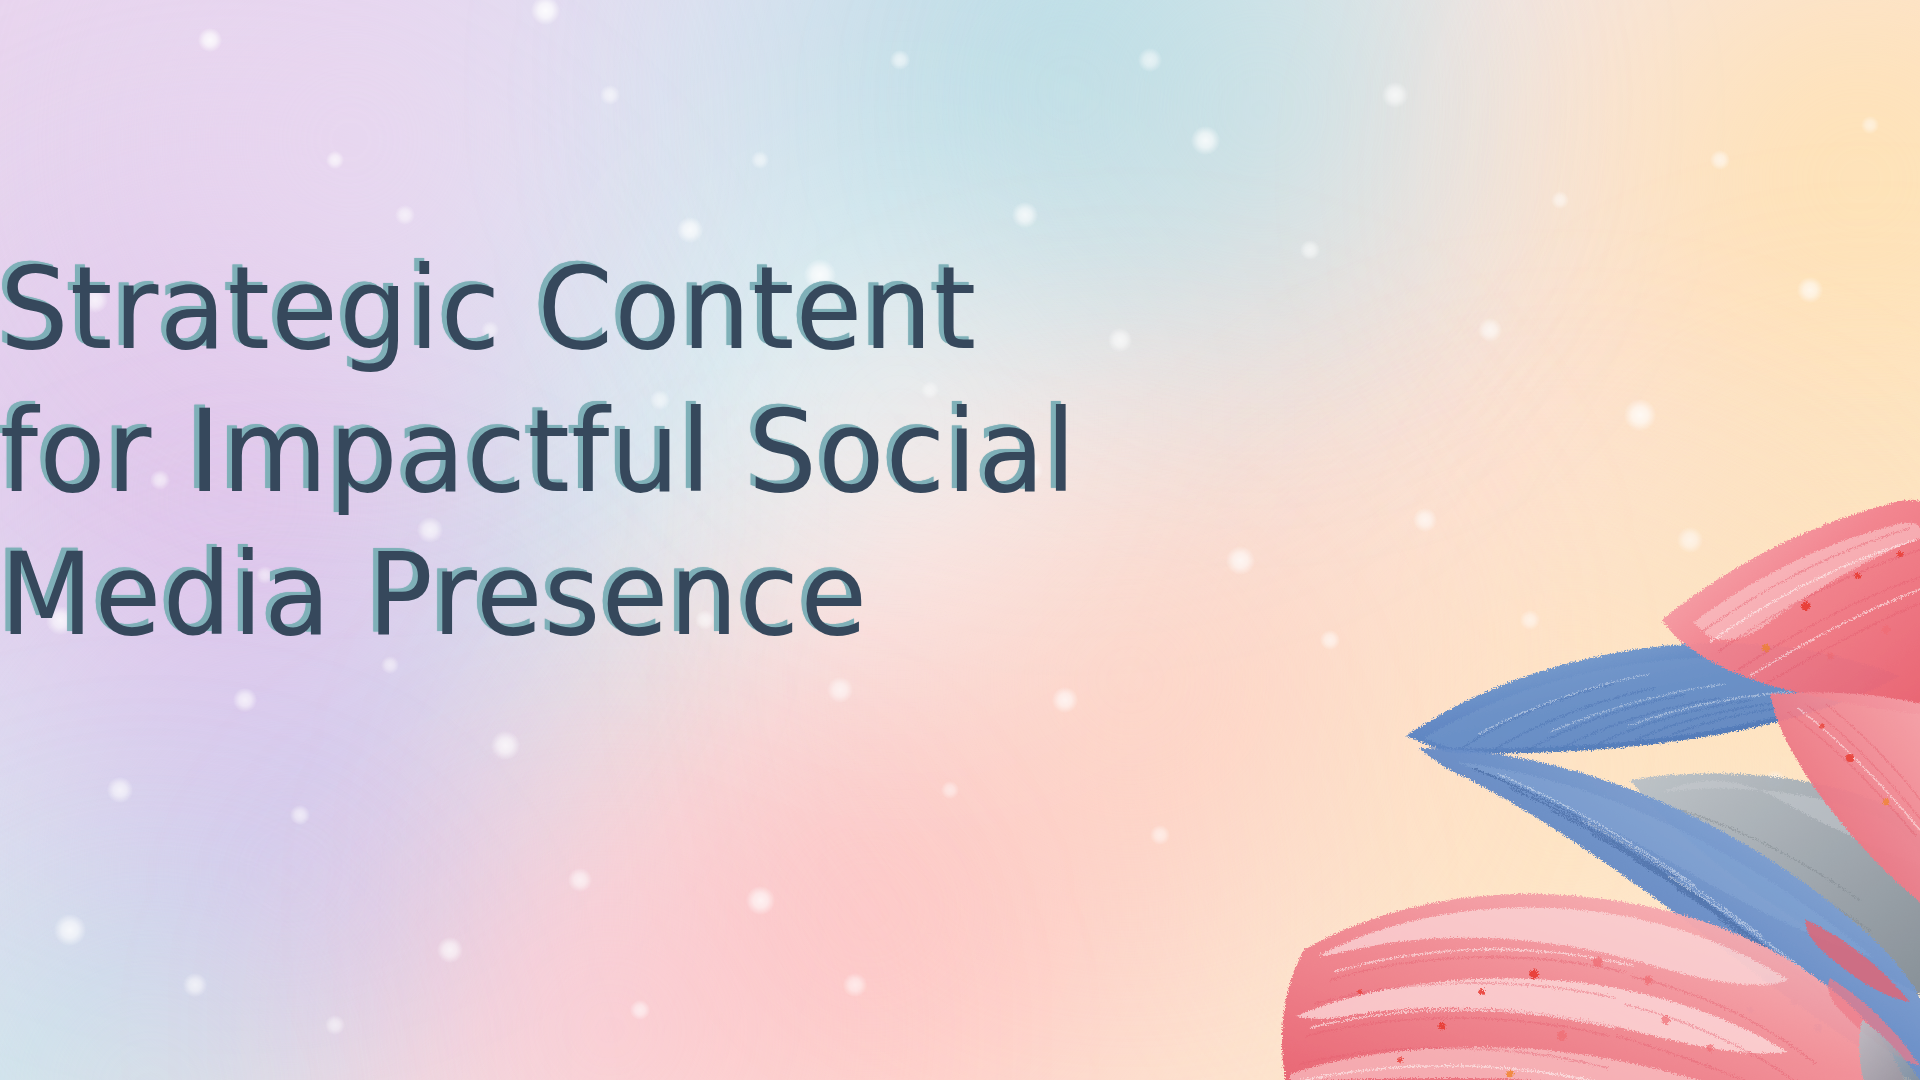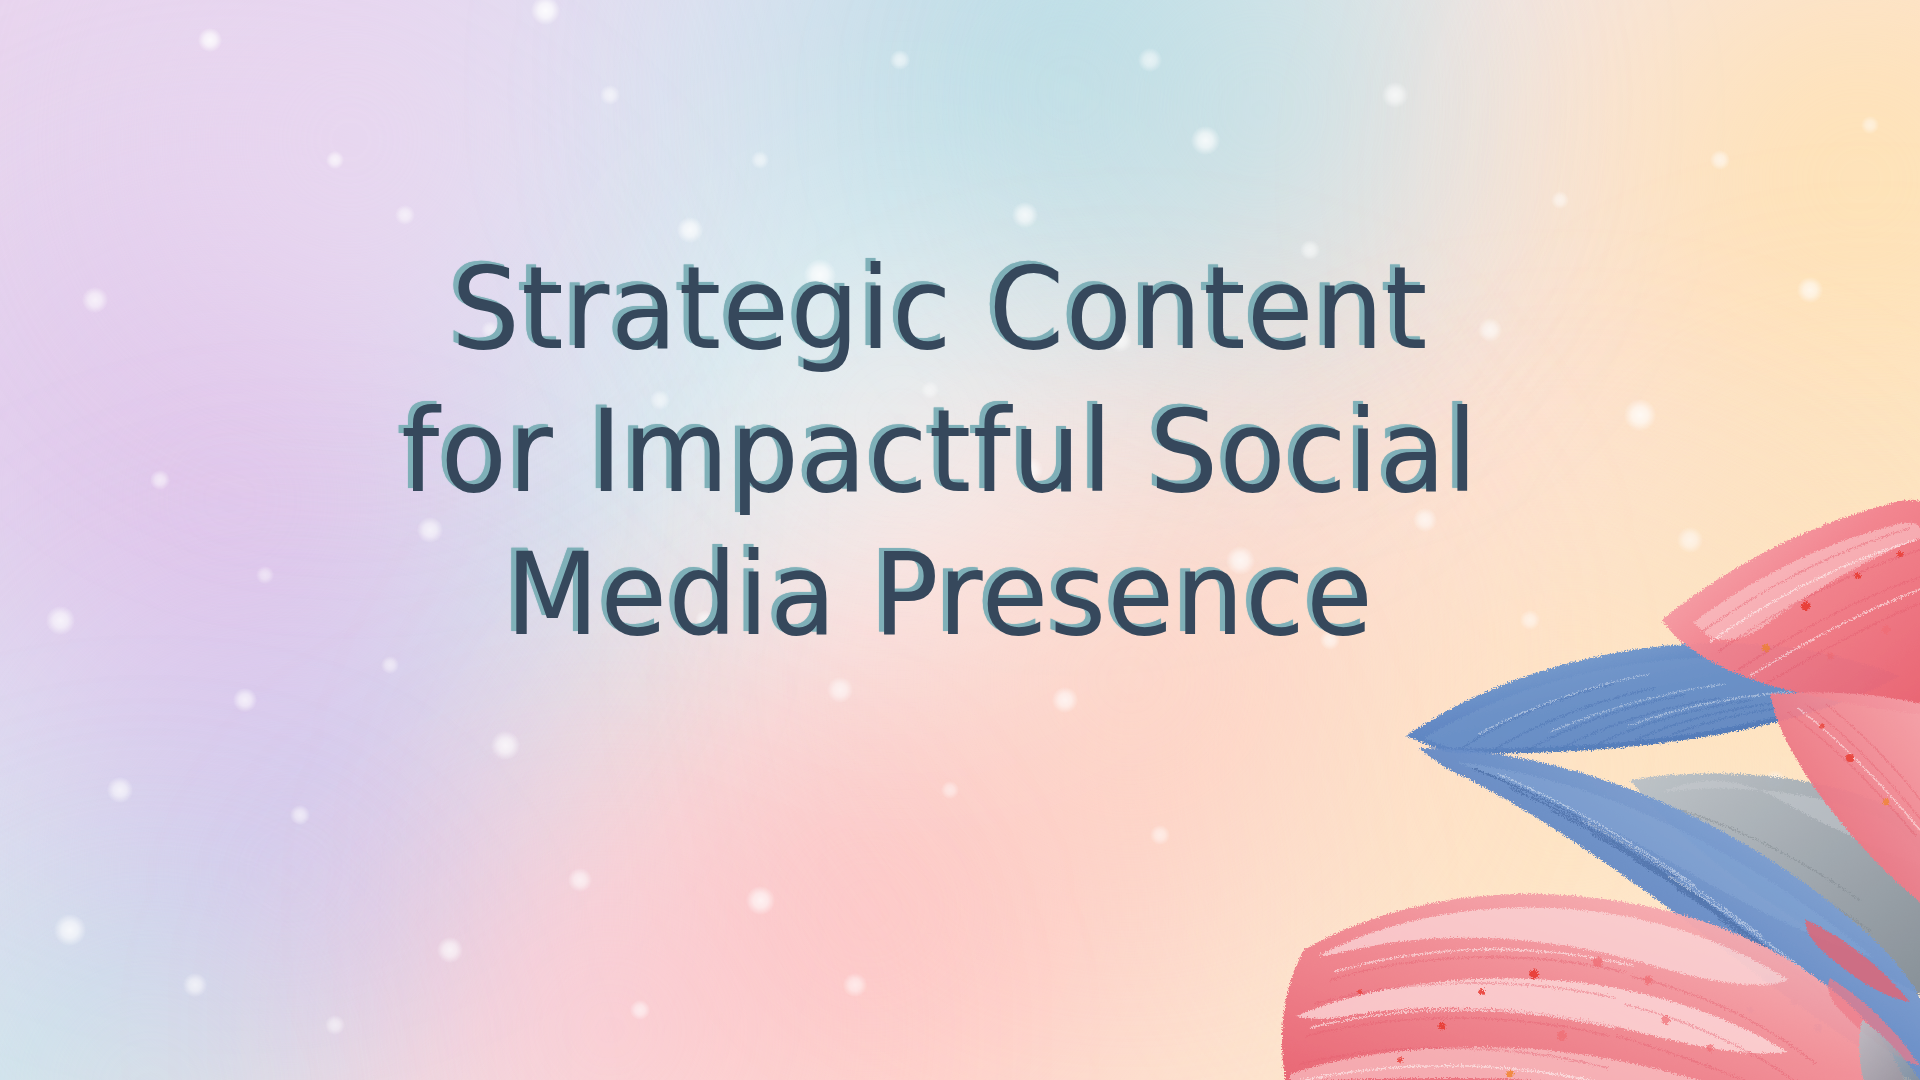--- a/index.html
+++ b/index.html
@@ -76,21 +76,21 @@
     position:absolute;
     border-radius:50%;
     background:radial-gradient(circle, rgba(255,255,255,1) 0%, rgba(255,255,255,.75) 35%, rgba(255,255,255,0) 72%);
   }
 
   
   #title-block {
     position:absolute;
     left:0; right:0;
     top:232px;
-    text-align:center;
+    text-align:left;
     z-index:6;
     padding-right:40px;
   }
   .title-line {
     display:block;
     font-family:"DejaVu Sans", sans-serif;
     font-weight:400;
     font-size:108px;
     line-height:143px;
     letter-spacing:1.5px;

